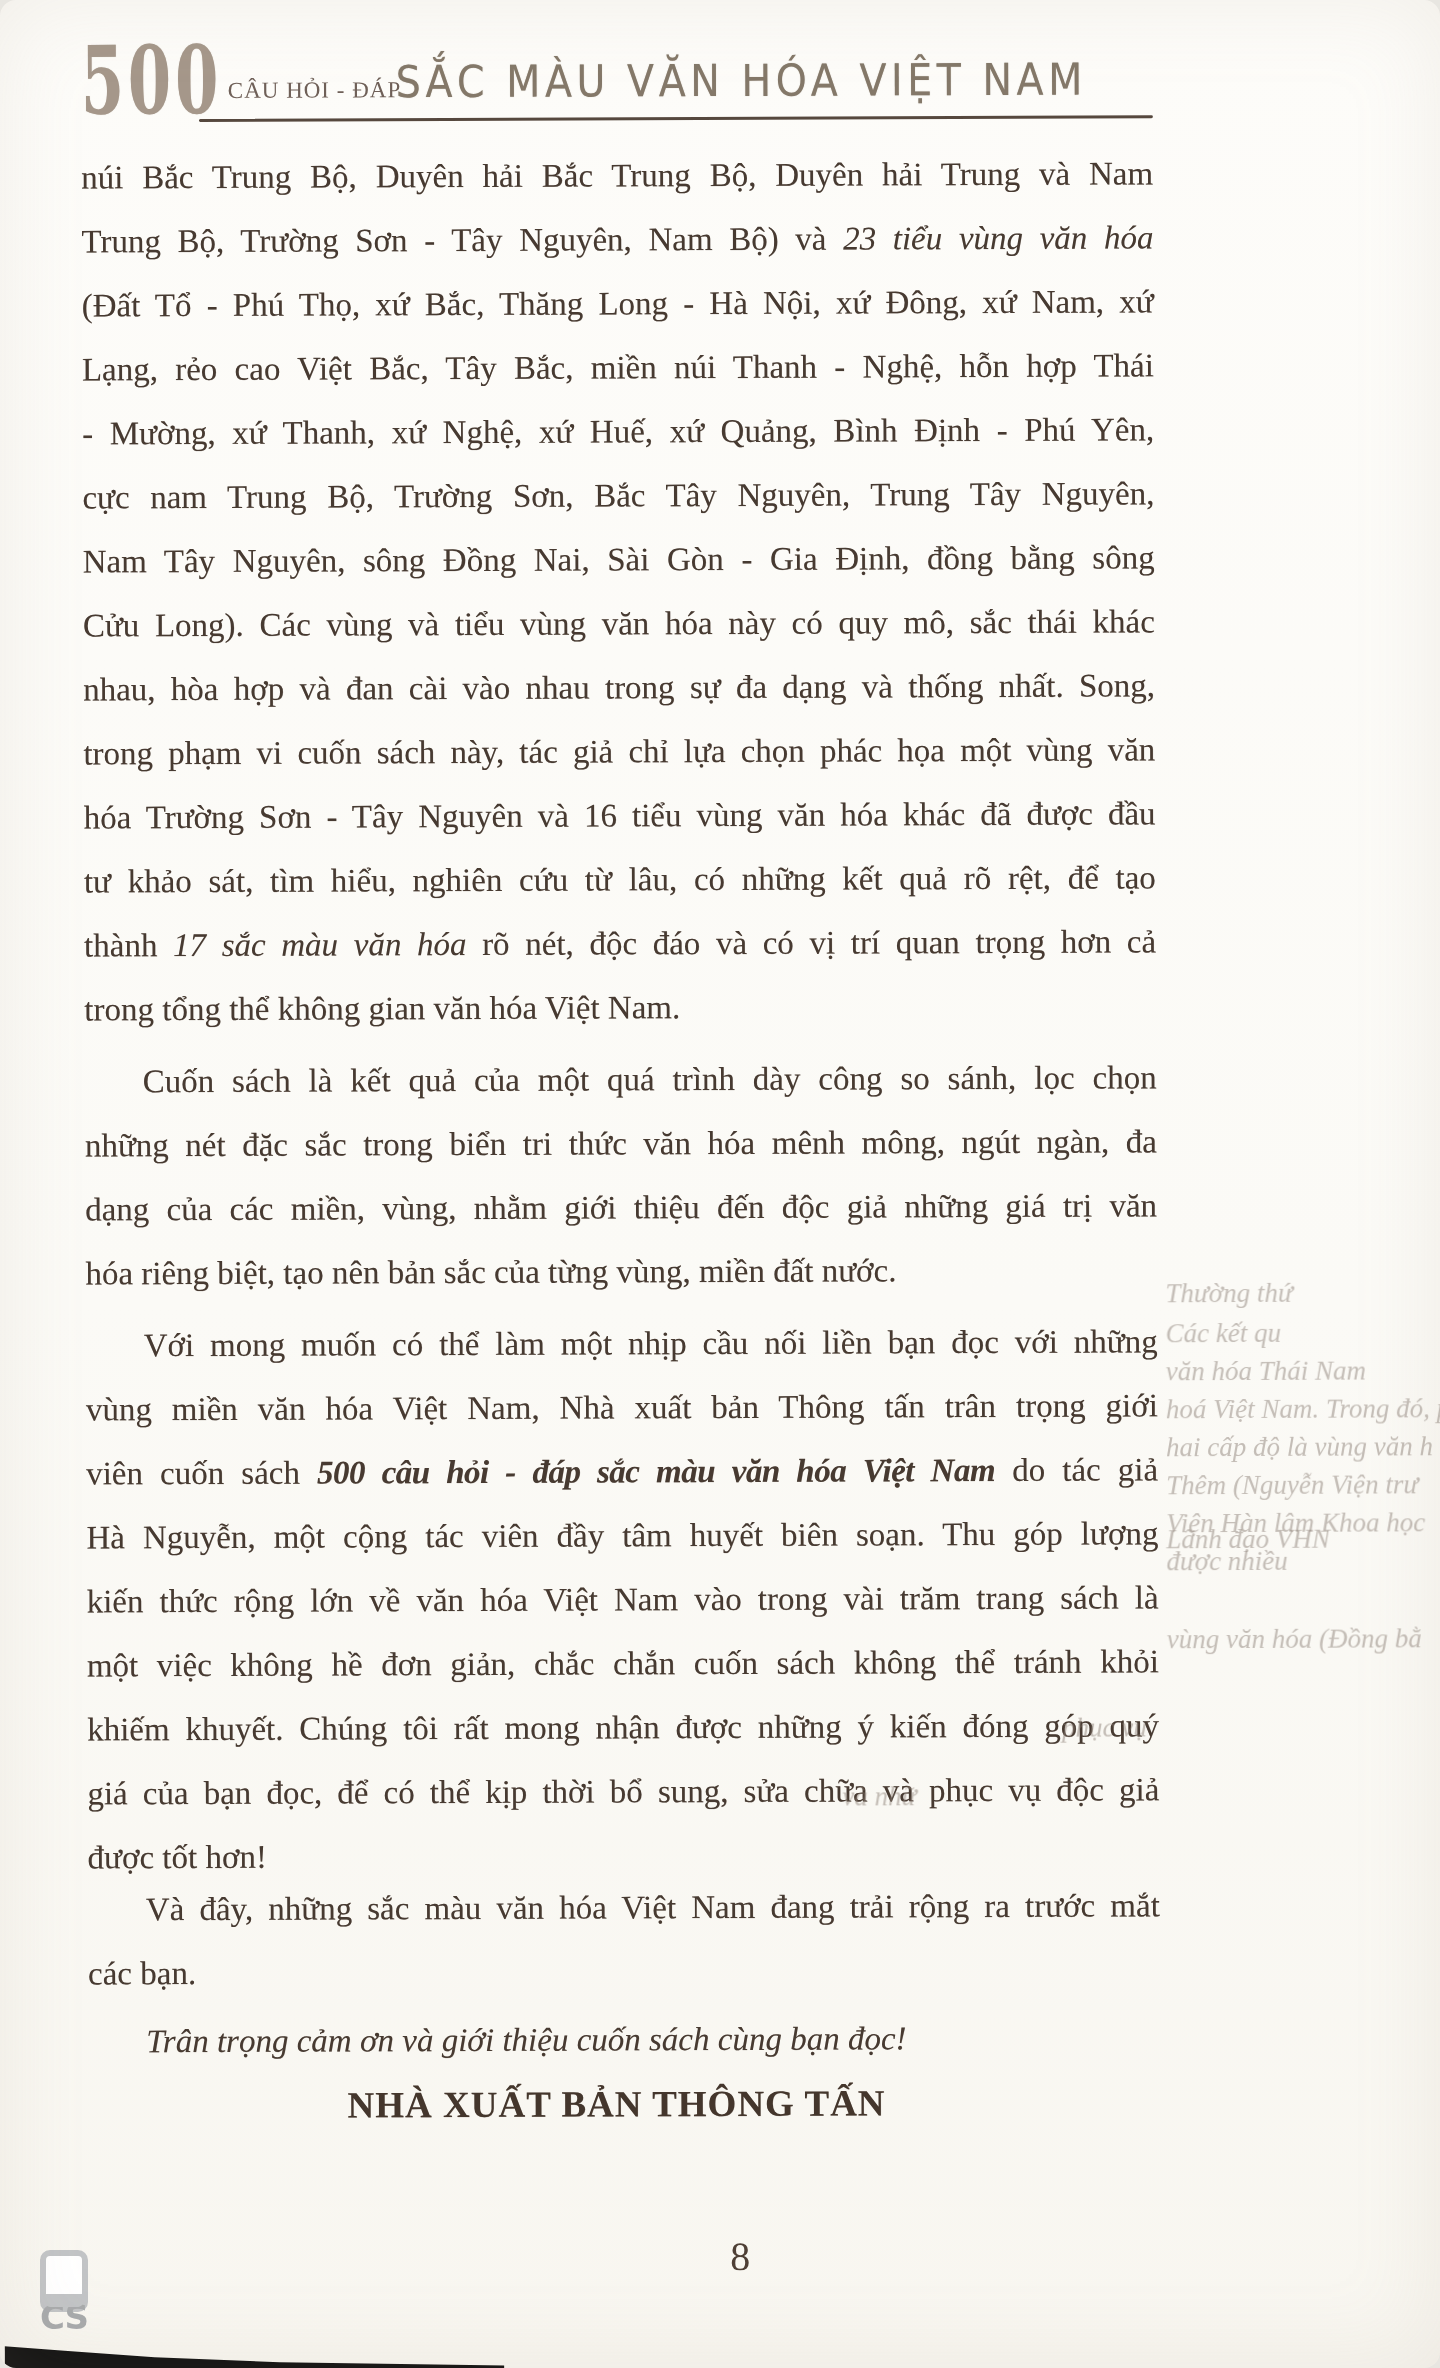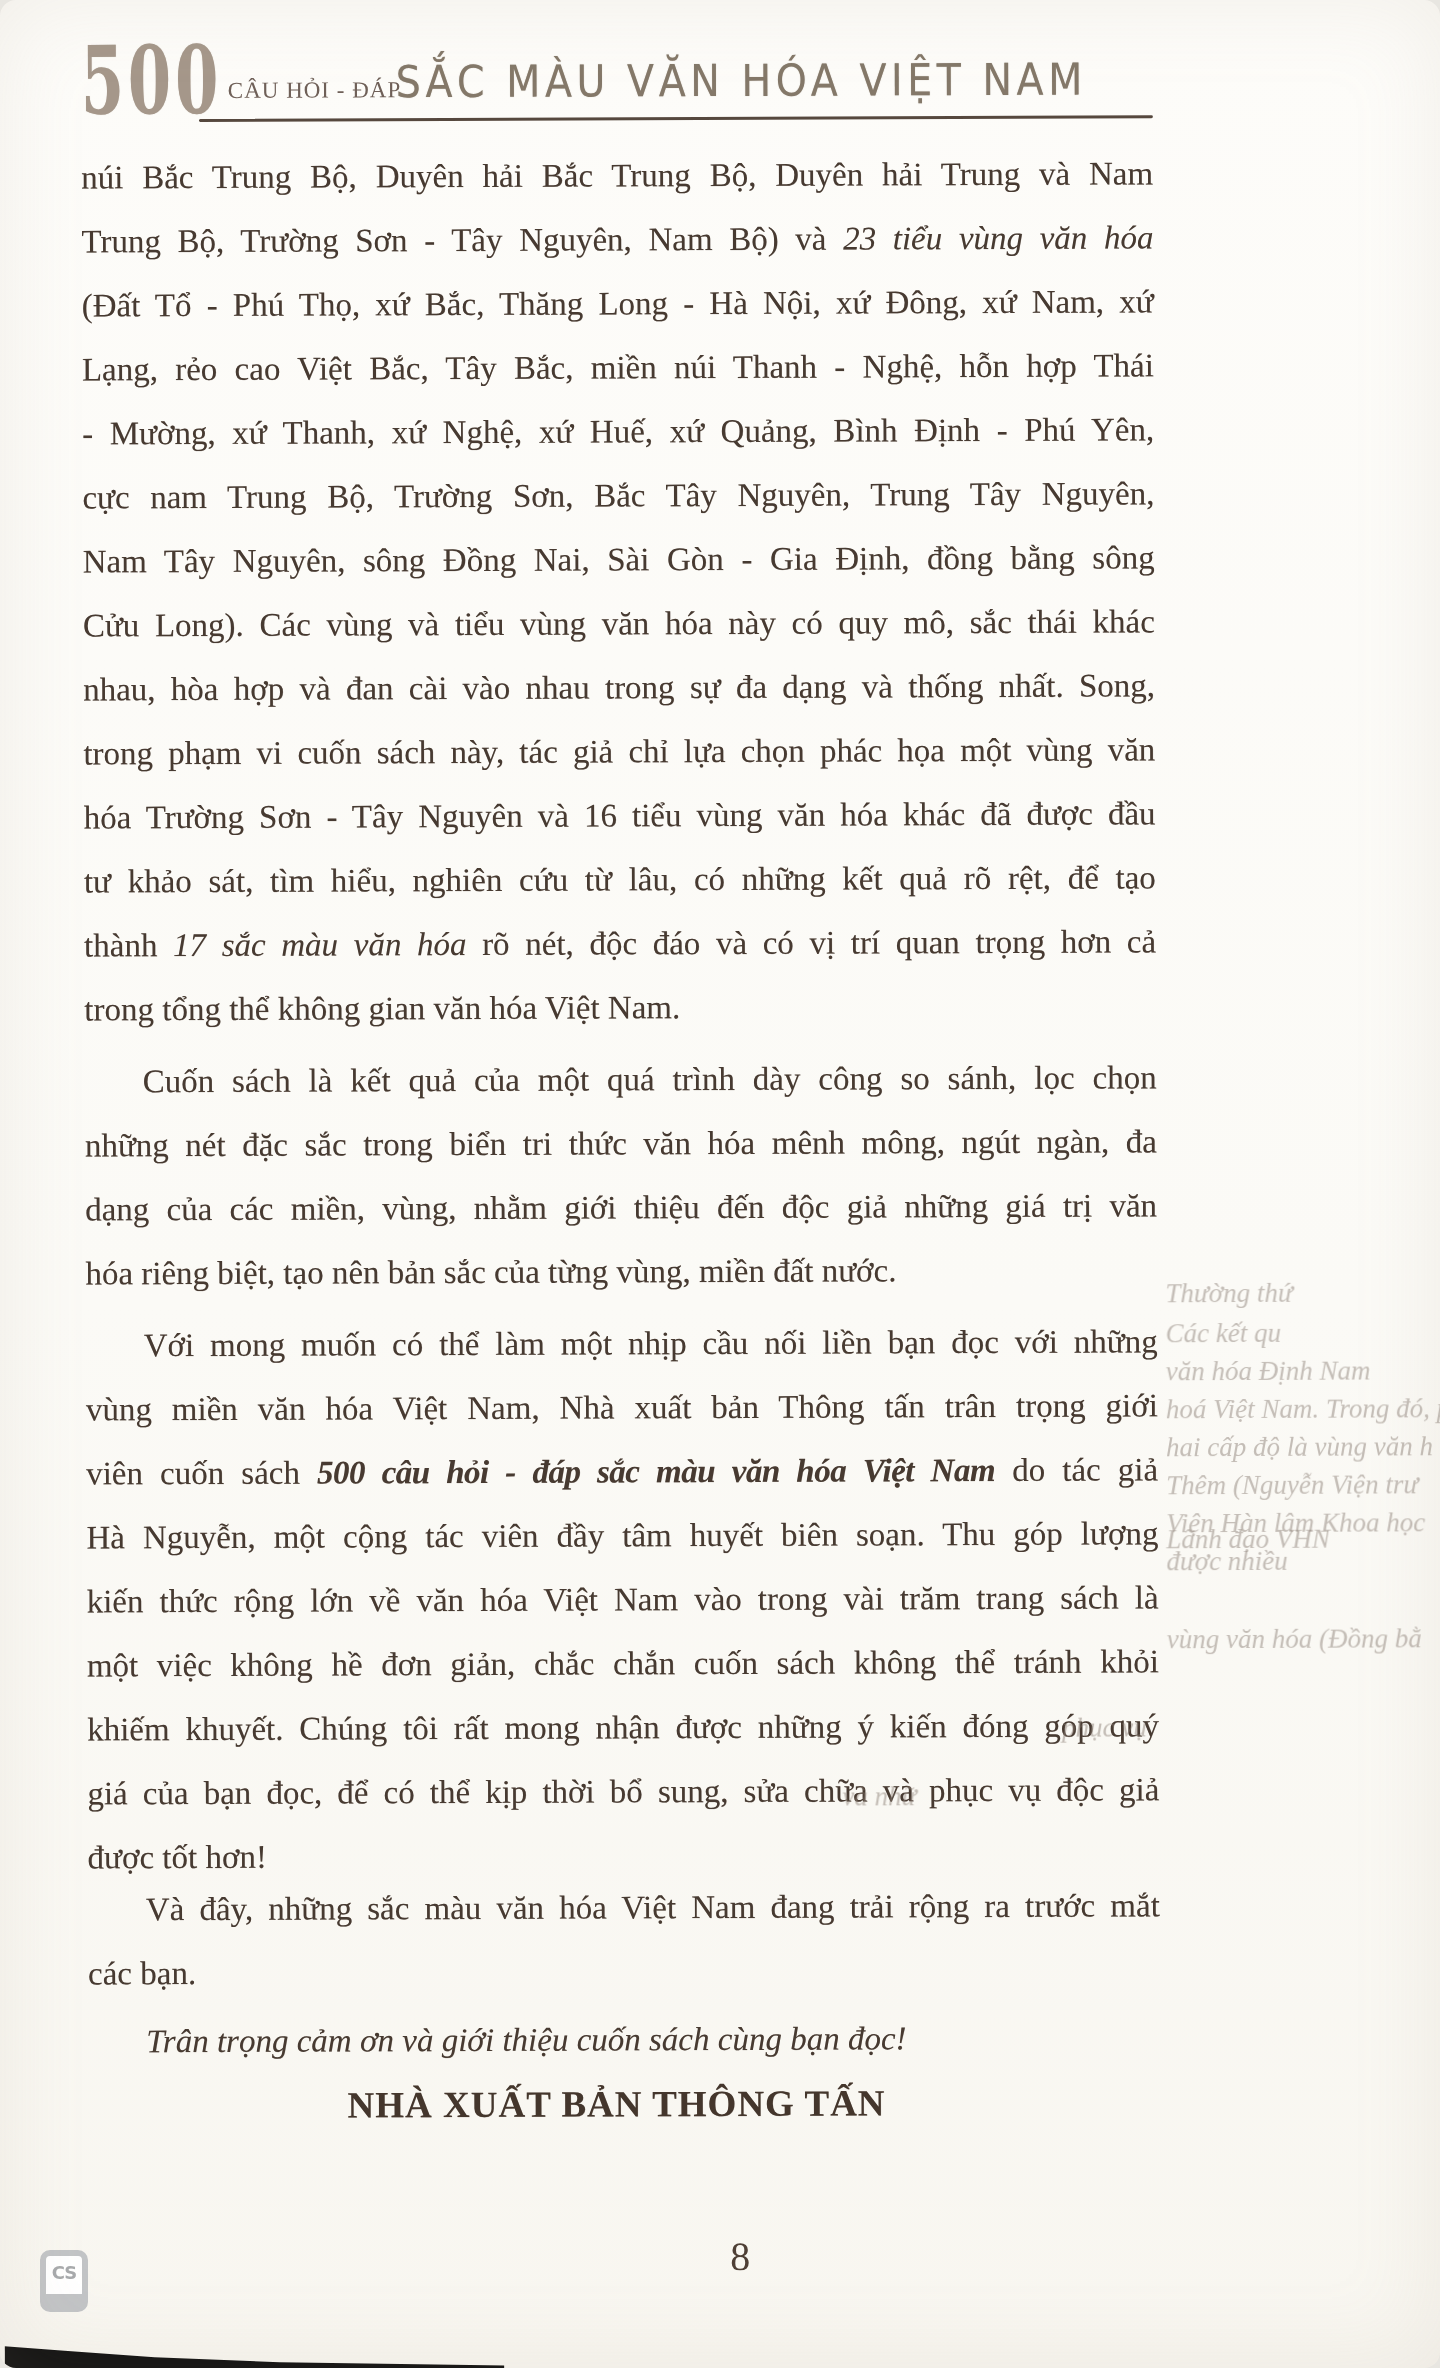--- a/index.html
+++ b/index.html
@@ -91,22 +91,22 @@
   .cs-badge{
     position:absolute;left:40px;top:2250px;width:36px;height:50px;
     border:6px solid #c2c4c6;border-radius:10px;background:#ffffff;
     display:flex;align-items:flex-start;justify-content:center;
   }
   .cs-badge::after{
     content:"";position:absolute;left:-1px;right:-1px;bottom:-1px;height:13px;
     background:#c2c4c6;border-radius:0 0 5px 5px;
   }
   .cs-badge span{
-    font-family:"DejaVu Sans",sans-serif;font-weight:800;font-size:18px;line-height:34px;
-    color:#a8aaac;letter-spacing:-1px;
+    font-family:"DejaVu Sans",sans-serif;font-weight:800;font-size:34px;line-height:34px;
+    color:#a8aaac;letter-spacing:-1px;margin-top:44px;
   }
   .wm-text{
     position:absolute;left:100px;top:2258px;
     font-family:"DejaVu Sans",sans-serif;font-size:48px;letter-spacing:1px;color:#bbbdbf;
   }
 </style>
 </head>
 <body>
 
 <div class="page">
@@ -160,21 +160,21 @@
         <div class="para indent">
           <div class="line first end"><span class="seg-i">Trân trọng cảm ơn và giới thiệu cuốn sách cùng bạn đọc!</span></div>
         </div>
       </main>
 
     <div class="signature">NHÀ XUẤT BẢN THÔNG TẤN</div>
 
     <div id="ghosts">
         <div class="ghost" style="left: 1165px; top: 1280px;">Thường thứ</div>
         <div class="ghost" style="left: 1165px; top: 1320px;">Các kết qu</div>
-        <div class="ghost" style="left: 1165px; top: 1358px;">văn hóa Định Nam</div>
+        <div class="ghost" style="left: 1165px; top: 1358px;">văn hóa Thái Nam</div>
         <div class="ghost" style="left: 1165px; top: 1396px;">hoá Việt Nam. Trong đó, ph</div>
         <div class="ghost" style="left: 1165px; top: 1434px;">hai cấp độ là vùng văn h</div>
         <div class="ghost" style="left: 1165px; top: 1472px;">Thêm (Nguyễn Viện trư</div>
         <div class="ghost" style="left: 1165px; top: 1510px;">Viện Hàn lâm Khoa học</div>
         <div class="ghost" style="left: 1165px; top: 1548px;">được nhiều</div>
         <div class="ghost" style="left: 1165px; top: 1498px; margin-top: 28px;">Lãnh đạo VHN</div>
         <div class="ghost" style="left: 1165px; top: 1626px;">vùng văn hóa (Đồng bằ</div>
         <div class="ghost" style="left: 1060px; top: 1714px;">phục vụ</div>
         <div class="ghost" style="left: 840px; top: 1782px;">và nhữ</div>
       </div>

